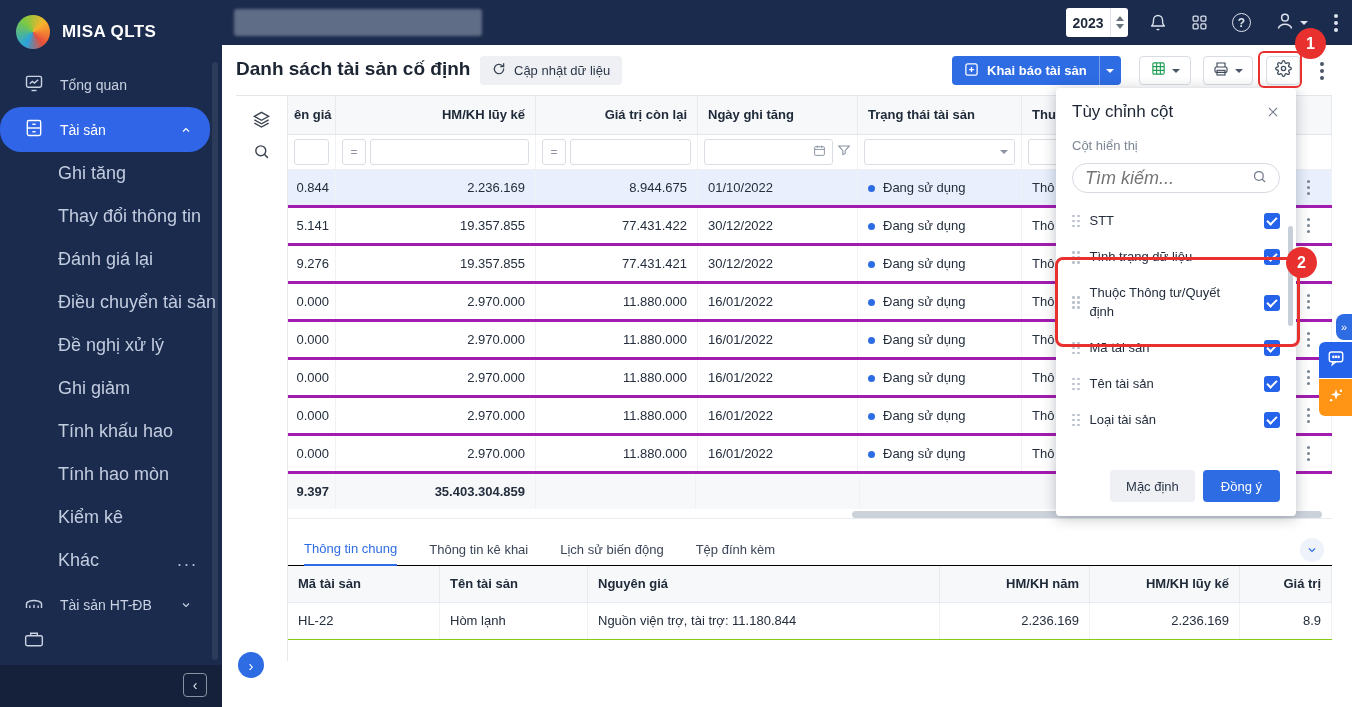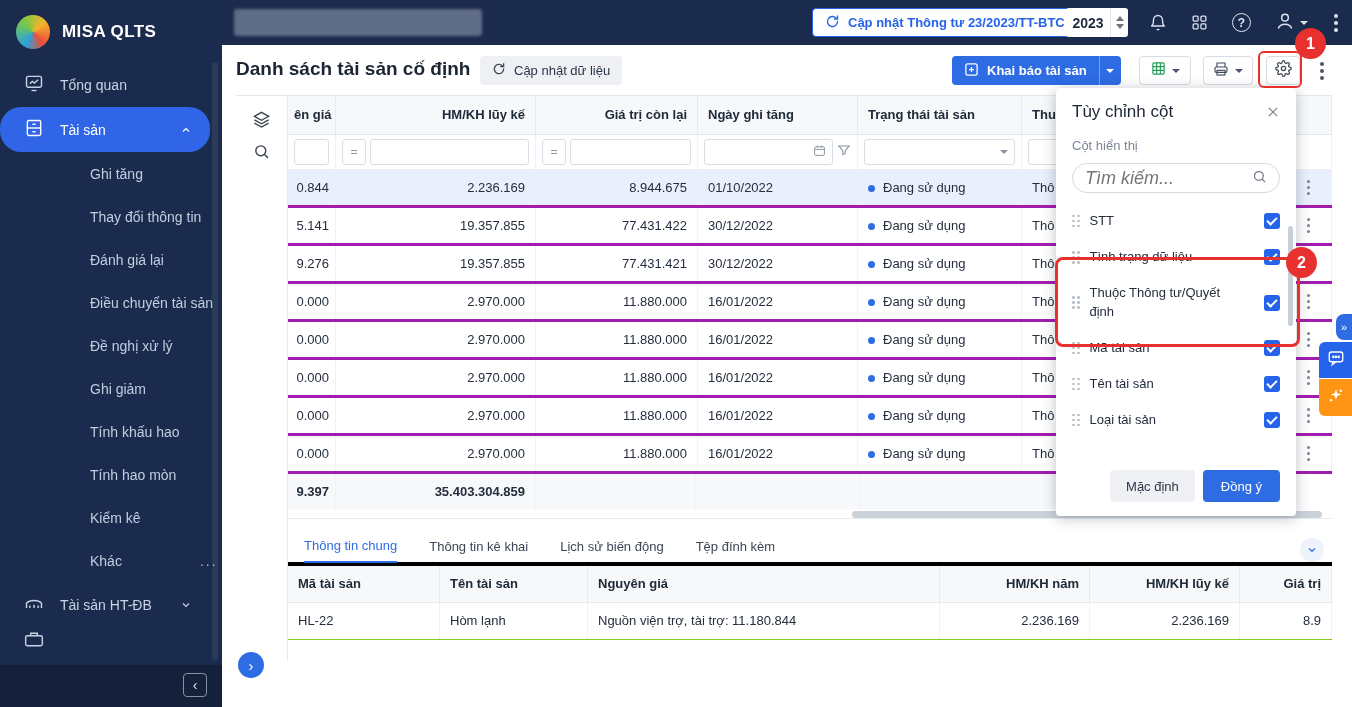--- a/index.html
+++ b/index.html
@@ -7,21 +7,21 @@
   .app{position:relative;width:1352px;height:707px;background:#fff;overflow:hidden;}
 
   
   .sidebar{position:absolute;left:0;top:0;width:222px;height:707px;background:#1b2b4d;color:#c9d2e3;overflow:hidden;}
   .logo-row{display:flex;align-items:center;gap:12px;padding:14px 0 12px 16px;height:62px;}
   .logo-circle{width:34px;height:34px;border-radius:50%;background:conic-gradient(from 210deg,#29a3dd,#7ac943 110deg,#f7b32b 200deg,#e94e3c 290deg,#29a3dd);flex:none;}
   .brand{font-size:17px;font-weight:bold;color:#fff;letter-spacing:.4px;}
   .nav-item{position:relative;display:flex;align-items:center;gap:16px;height:45px;padding-left:24px;font-size:14px;width:210px;cursor:pointer;color:#c9d2e3;}
   .nav-item.active{background:#2f65e6;color:#fff;border-radius:21px;}
   .nav-item .chev{position:absolute;right:18px;display:flex;}
-  .sub-item{height:43px;display:flex;align-items:center;padding-left:90px;font-size:14px;color:#c3cde0;cursor:pointer;}
+  .sub-item{height:43px;display:flex;align-items:center;padding-left:58px;font-size:18px;color:#c3cde0;cursor:pointer;}
   .sub-item .more{margin-left:78px;letter-spacing:2px;color:#aeb9cf;}
   .nav-item.partial{height:26px;overflow:hidden;align-items:flex-start;padding-top:4px;}
   .side-scroll{position:absolute;left:212px;top:62px;width:6px;height:598px;background:rgba(255,255,255,.08);border-radius:3px;}
   .side-bottom{position:absolute;left:0;top:665px;width:222px;height:42px;background:#15203a;}
   .collapse-btn{position:absolute;left:183px;top:8px;width:24px;height:24px;border:1px solid #8792a5;border-radius:4px;color:#dfe5ee;display:flex;align-items:center;justify-content:center;font-size:14px;background:transparent;cursor:pointer;}
 
   
   .topbar{position:absolute;left:222px;top:0;width:1130px;height:45px;background:#1b2b4d;color:#dde3ee;}
   .redacted{position:absolute;left:12px;top:9px;width:248px;height:27px;background:#9aa3b5;opacity:.55;border-radius:3px;filter:blur(1.5px);}
   .tt-btn{position:absolute;left:590px;top:8px;height:29px;display:flex;align-items:center;gap:8px;padding:0 12px;background:#fff;border:1px solid #2563eb;border-radius:4px;color:#2563eb;font-size:13px;font-weight:bold;cursor:pointer;}
@@ -81,21 +81,21 @@
   .gfooter{height:34px;display:flex;align-items:flex-end;font-size:13px;color:#242e3d;position:relative;border-bottom:1px solid #e9ecf0;background:#fff;}
   .gfooter .left{padding-left:12px;display:flex;gap:5px;}
   .gfooter .left b{font-weight:bold;}
   .rpp{position:absolute;left:677px;color:#242e3d;}
   .pager{position:absolute;right:8px;display:flex;align-items:center;gap:16px;color:#242e3d;}
   .pager .next{color:#8a93a3;font-size:15px;cursor:pointer;}
   .pager .pg{cursor:pointer;}
 
   
   .detail{position:absolute;left:288px;top:536px;width:1044px;background:#fff;}
-  .tabs{display:flex;align-items:flex-end;gap:32px;height:30px;border-bottom:4px solid #000000;padding-left:16px;position:relative;}
+  .tabs{display:flex;align-items:flex-end;gap:32px;height:30px;border-bottom:1px solid #000000;padding-left:16px;position:relative;}
   .tab{font-size:13px;color:#3c4657;padding-bottom:8px;cursor:pointer;}
   .tab.active{color:#2e6ce4;border-bottom:2px solid #2e6ce4;margin-bottom:-1px;}
   .panel-collapse{position:absolute;right:8px;top:2px;width:24px;height:24px;border-radius:50%;background:#eef2fb;display:flex;align-items:center;justify-content:center;cursor:pointer;}
   .dt-head{display:flex;background:#f7f8fa;border-bottom:1px solid #e6e9ee;}
   .dt-head .th{line-height:36px;cursor:default;}
   .dt-row{display:flex;border-bottom:1px solid #84cc16;cursor:pointer;}
   .dt-row .td{line-height:36px;}
   .d1{width:152px;}.d2{width:148px;}.d3{width:352px;}.d4{width:150px;}.d5{width:150px;}.d6{width:92px;}
 
   
@@ -222,27 +222,20 @@
     <div class="side-scroll"></div>
     <div class="side-bottom">
       <button class="collapse-btn">
           <span>‹</span>
         </button>
     </div>
   </aside>
 
   <header class="topbar">
     <div class="redacted"></div>
-    <button class="tt-btn">
-      <span><svg width="15" height="15" viewBox="0 0 24 24" fill="none" stroke="currentColor" stroke-width="2.2" stroke-linecap="round">
-            <path d="M20 12a8 8 0 1 1-2.3-5.6"></path>
-            <path d="M20 3v5h-5"></path>
-          </svg></span>
-      <span>Cập nhật Thông tư 23/2023/TT-BTC</span>
-    </button>
     <div class="year">
       <span class="val">2023</span>
       <span class="spin">
           <i class="tri-up"></i>
           <i class="tri-down"></i>
         </span>
     </div>
     <div class="top-icons">
       <span>
           <svg width="18" height="18" viewBox="0 0 24 24" fill="none" stroke="currentColor" stroke-width="1.8">

